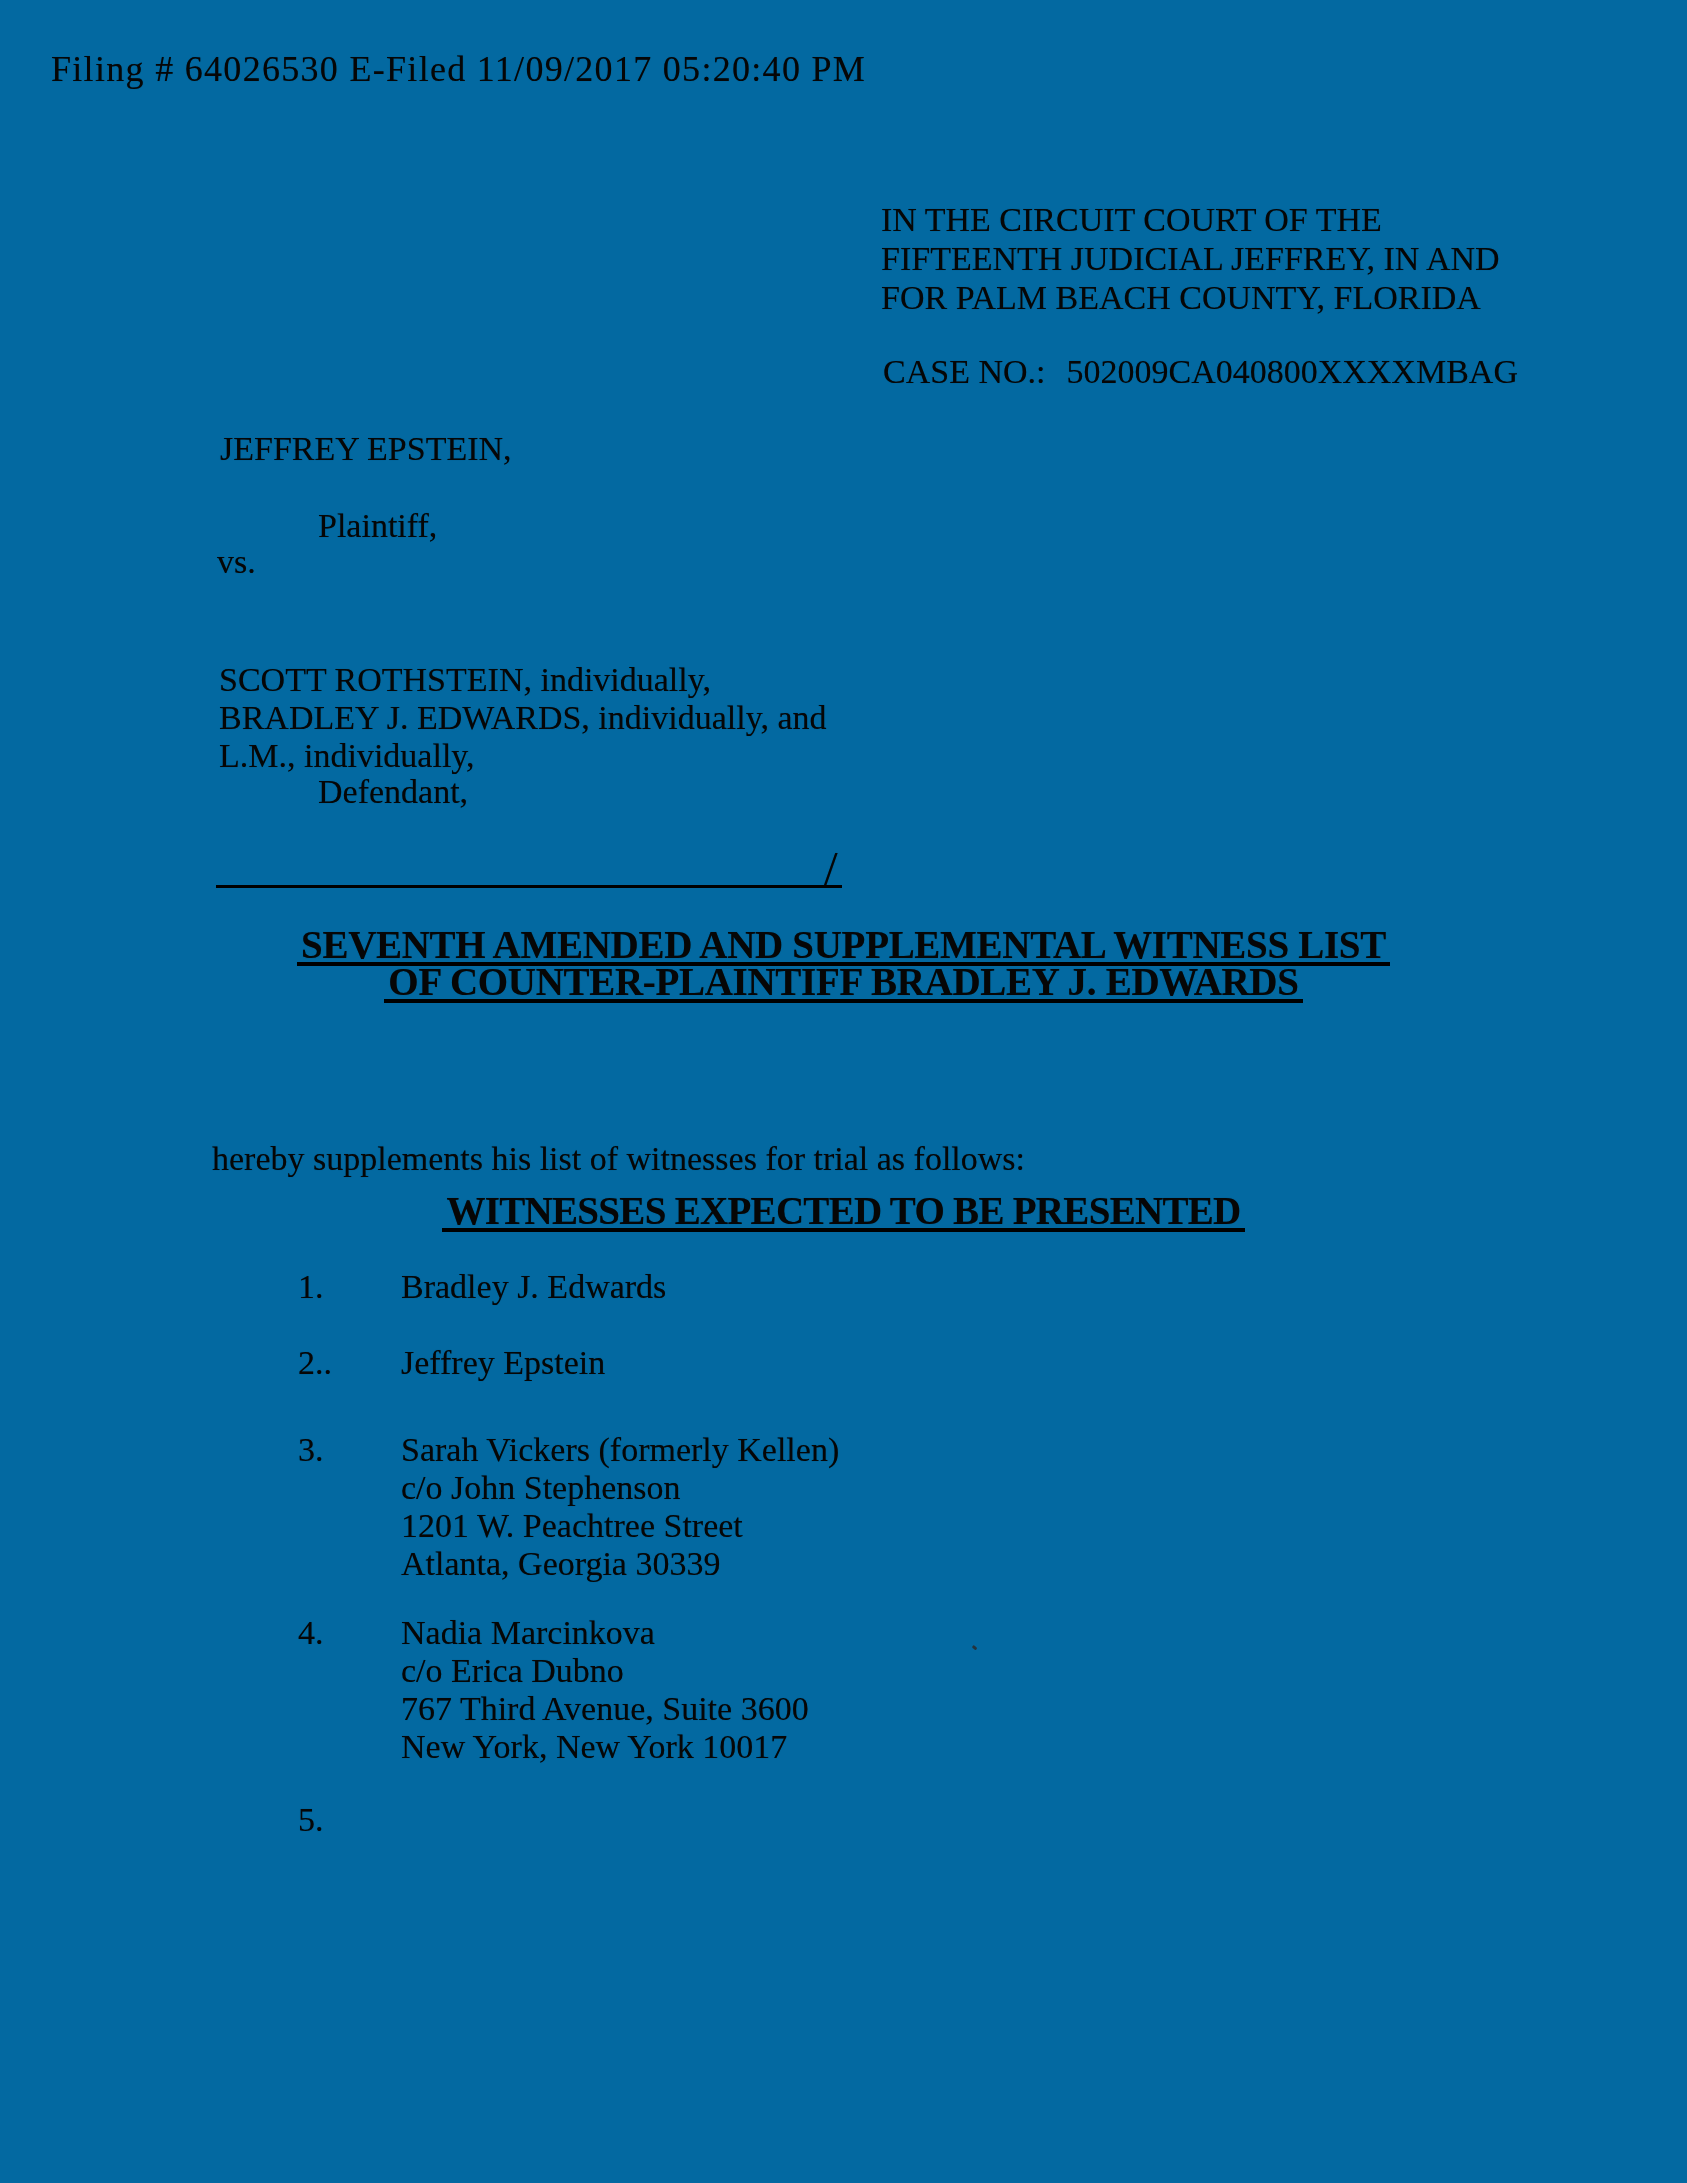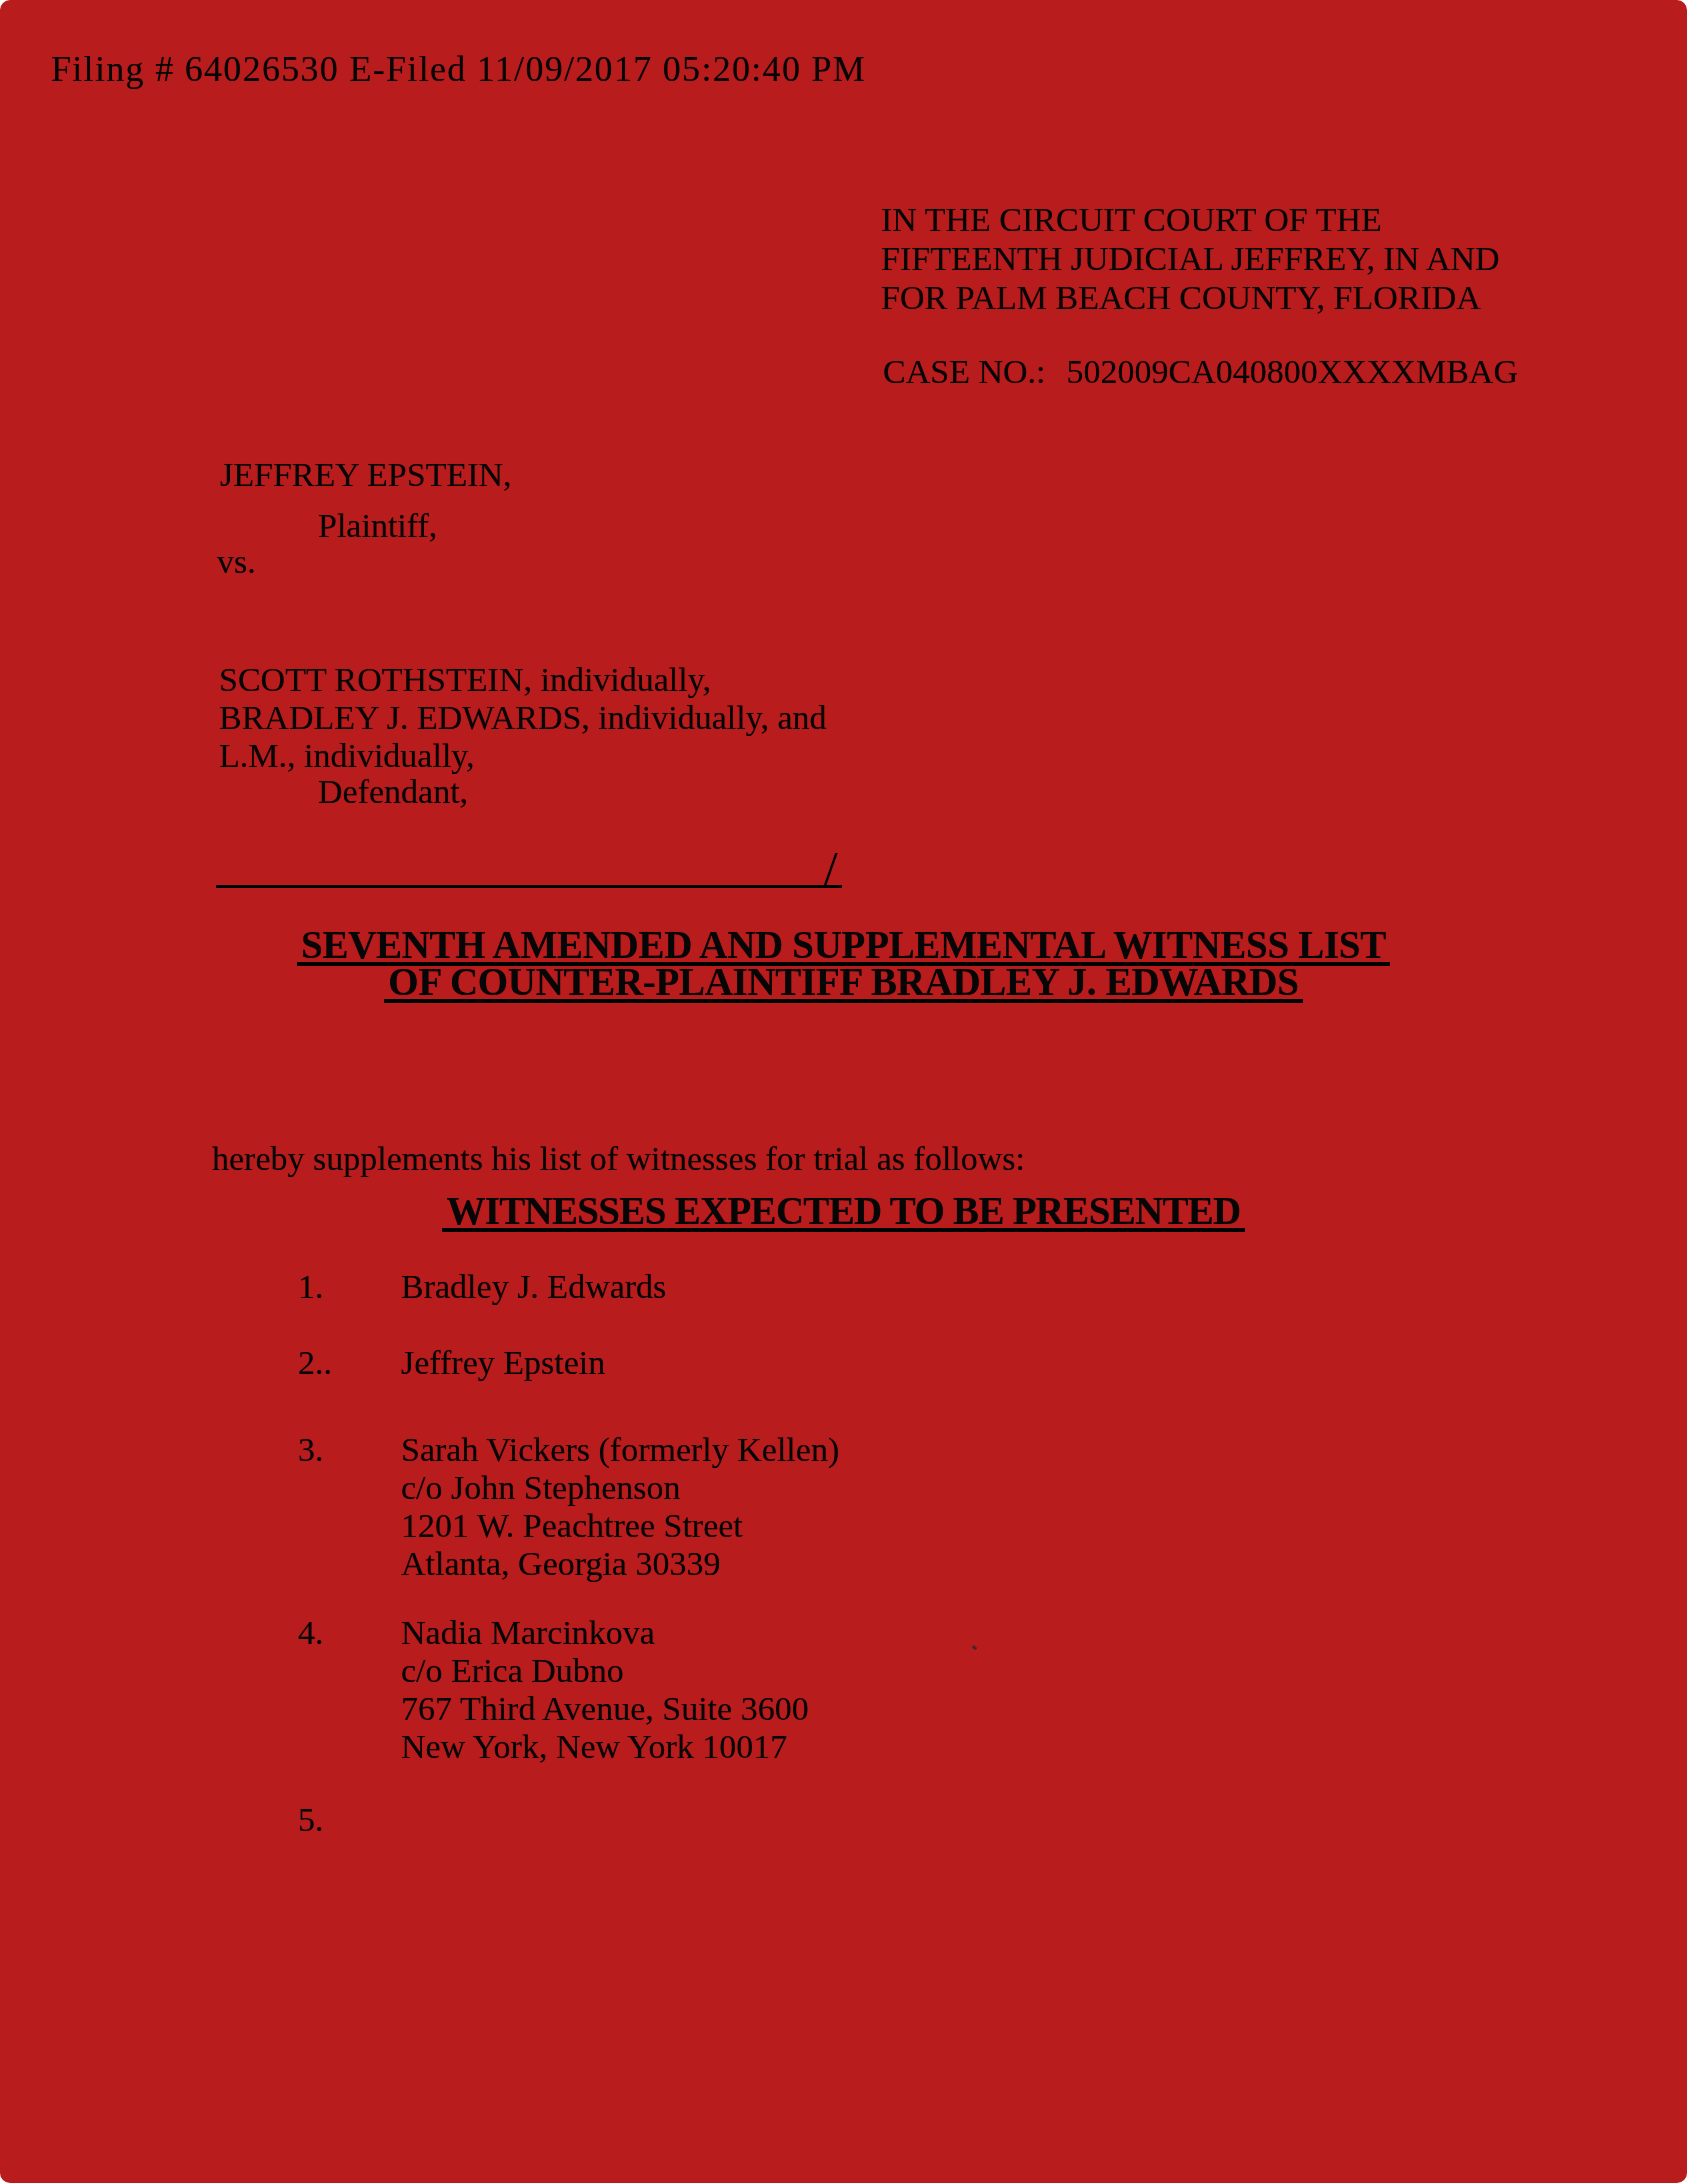--- a/index.html
+++ b/index.html
@@ -1,28 +1,27 @@
 <!DOCTYPE html>
 <html style="font-size:10.6px"><head>
 <meta charset="utf-8">
 <style>
   html,body{margin:0;padding:0;background:#ffffff;}
   .page{
-    position:relative;width:1687px;height:2183px;background:#b91c1c;overflow:hidden;
+    position:relative;width:1687px;height:2183px;background:#0369a1;overflow:hidden;
     font-family:"Liberation Serif","DejaVu Serif",serif;
     color:#060606;font-size:34px;
     text-shadow:0 0 0.7px rgba(0,0,0,0.40);
-    border-radius:10px;
   }
   .abs{position:absolute;white-space:nowrap;}
   .filing{top:48px;left:51px;font-size:36px;letter-spacing:1.3px;}
   .court{top:200px;left:881px;line-height:39px;}
   .case-line{top:353px;left:883px;}
   .case-num{margin-left:21px;}
-  .p-name{top:430px;left:220px;margin-top:26px;}
+  .p-name{top:430px;left:220px;}
   .p-role{top:507px;left:318px;}
   .vs{top:543px;left:217px;}
   .def-block{top:621px;left:219px;line-height:38px;margin-top:40px;}
   .def-role{top:773px;left:318px;}
   .divider-line{top:885px;left:216px;width:626px;height:3.3px;background:#000;}
   .slash{top:848px;left:824px;font-size:49px;line-height:42px;}
   .center{left:0;width:1687px;text-align:center;white-space:nowrap;}
   .title1{top:928px;}
   .title2{top:965px;}
   .heading-row{top:1194px;}

